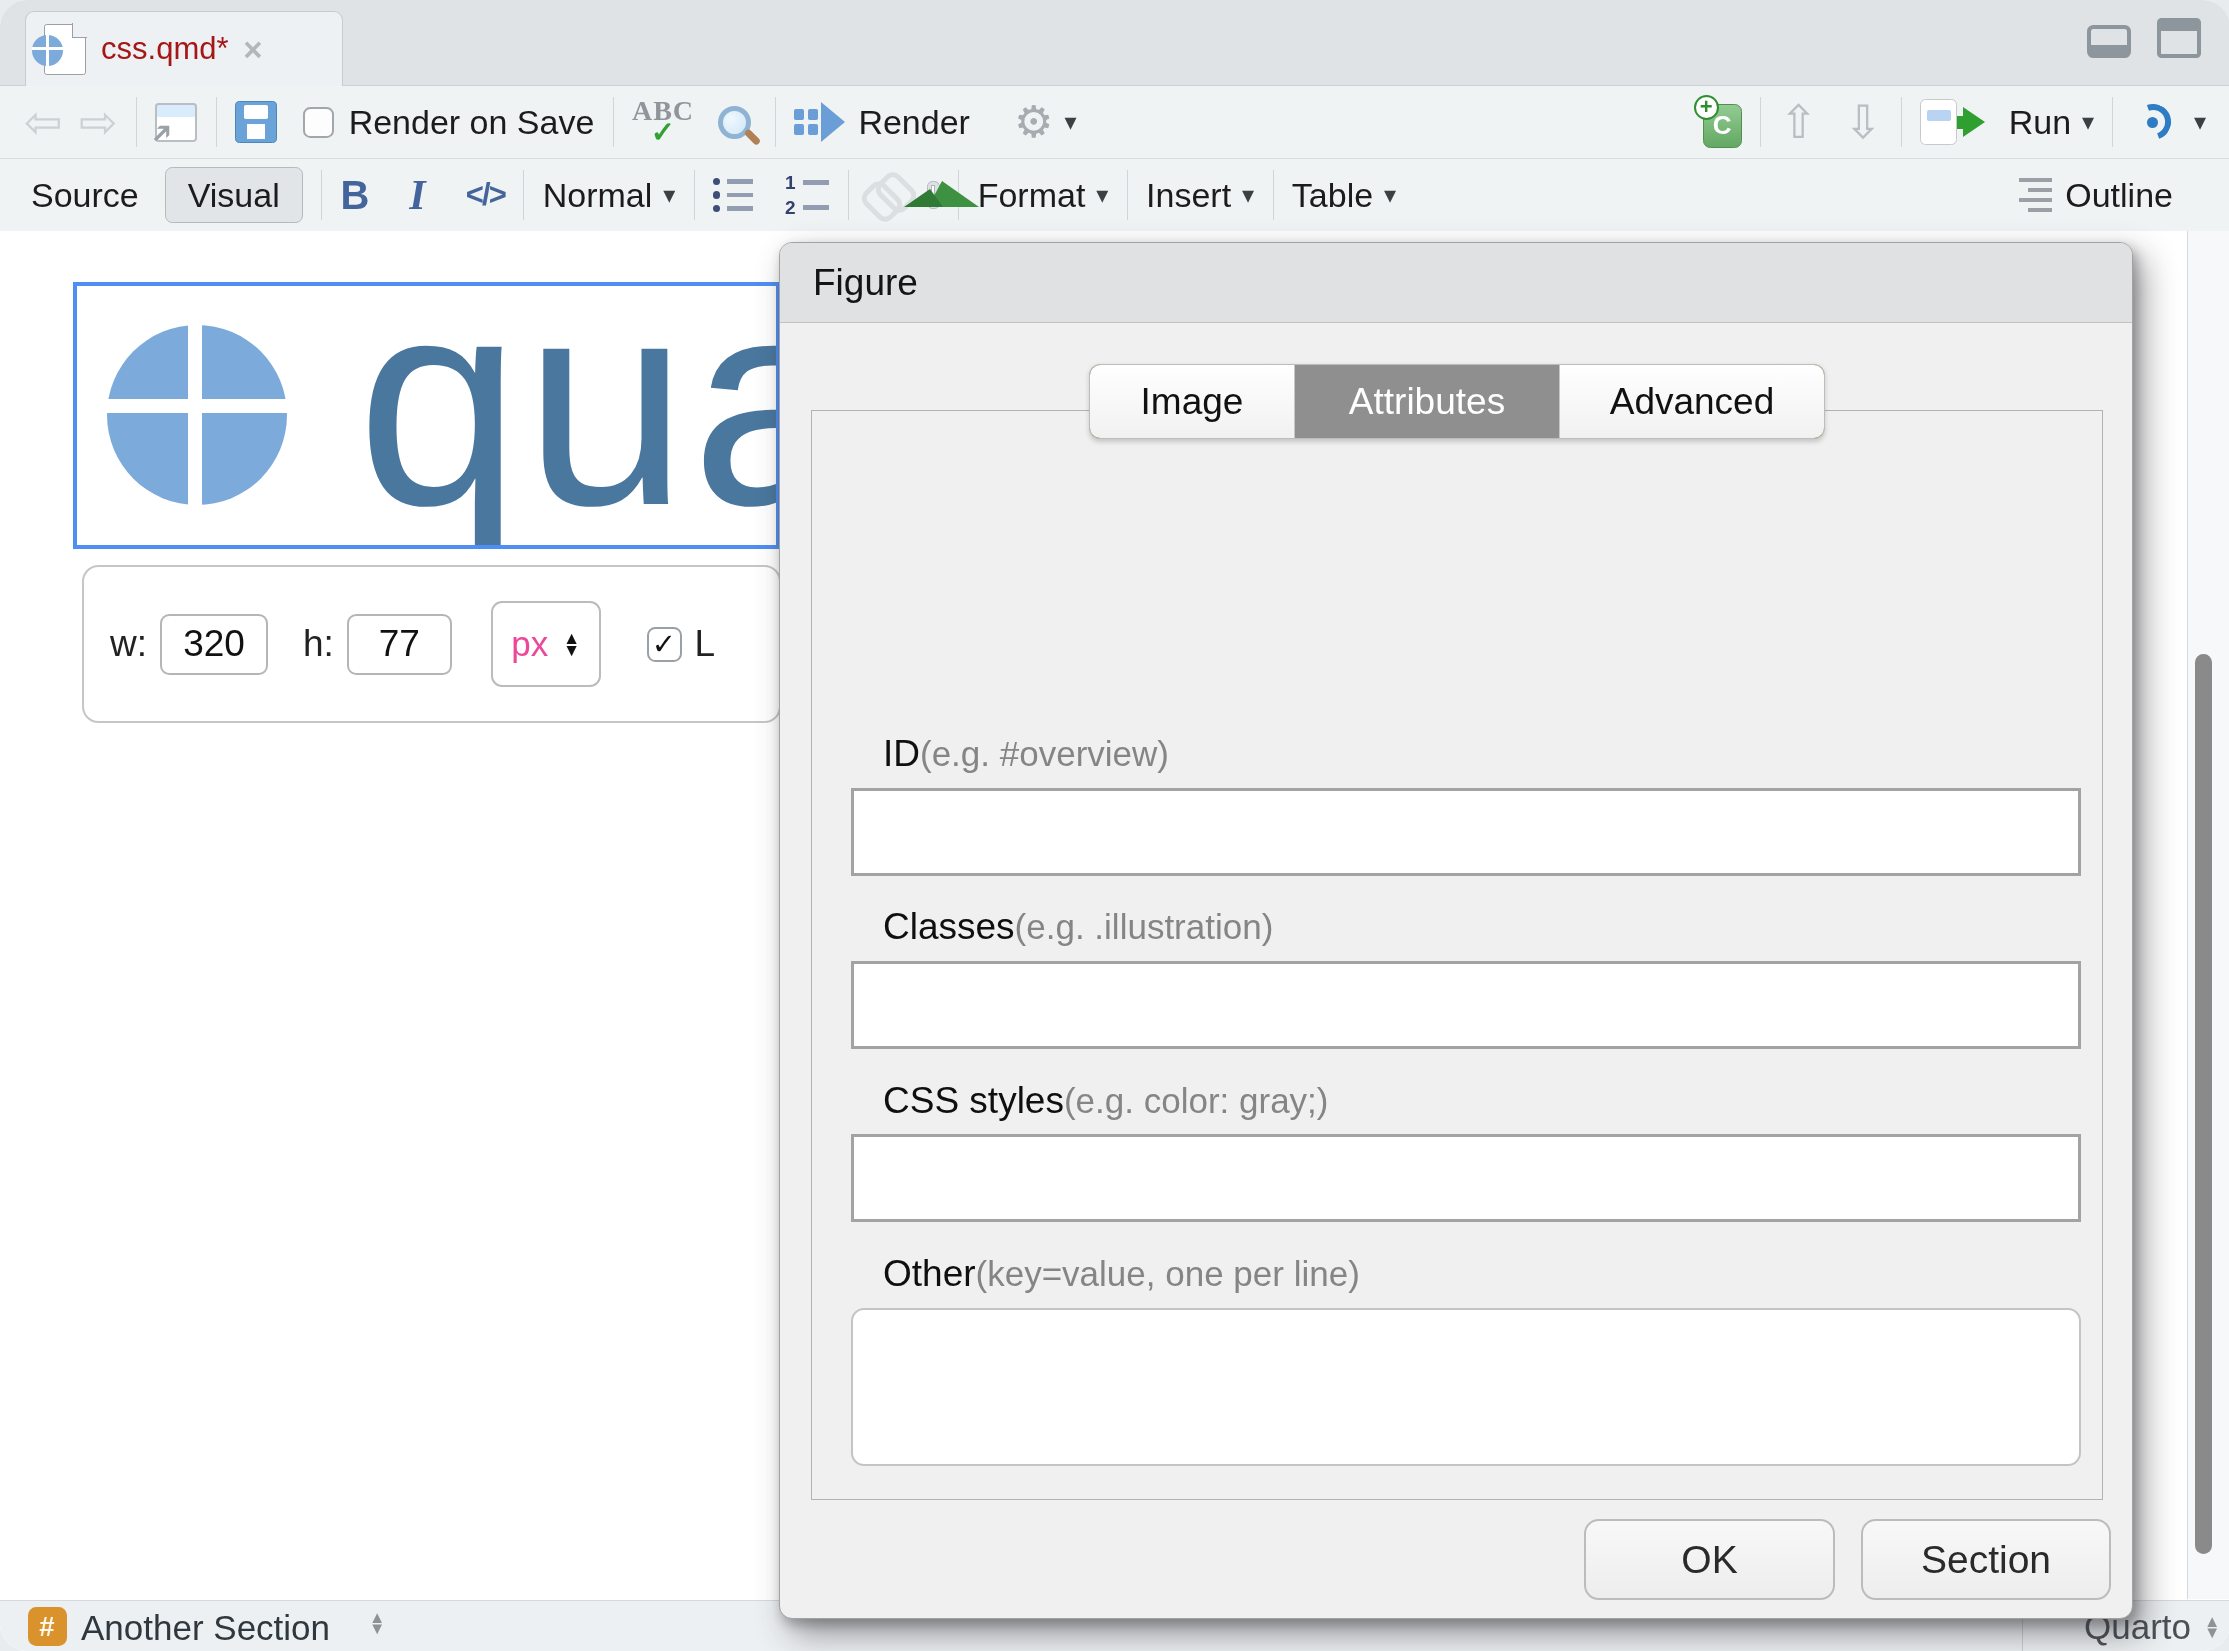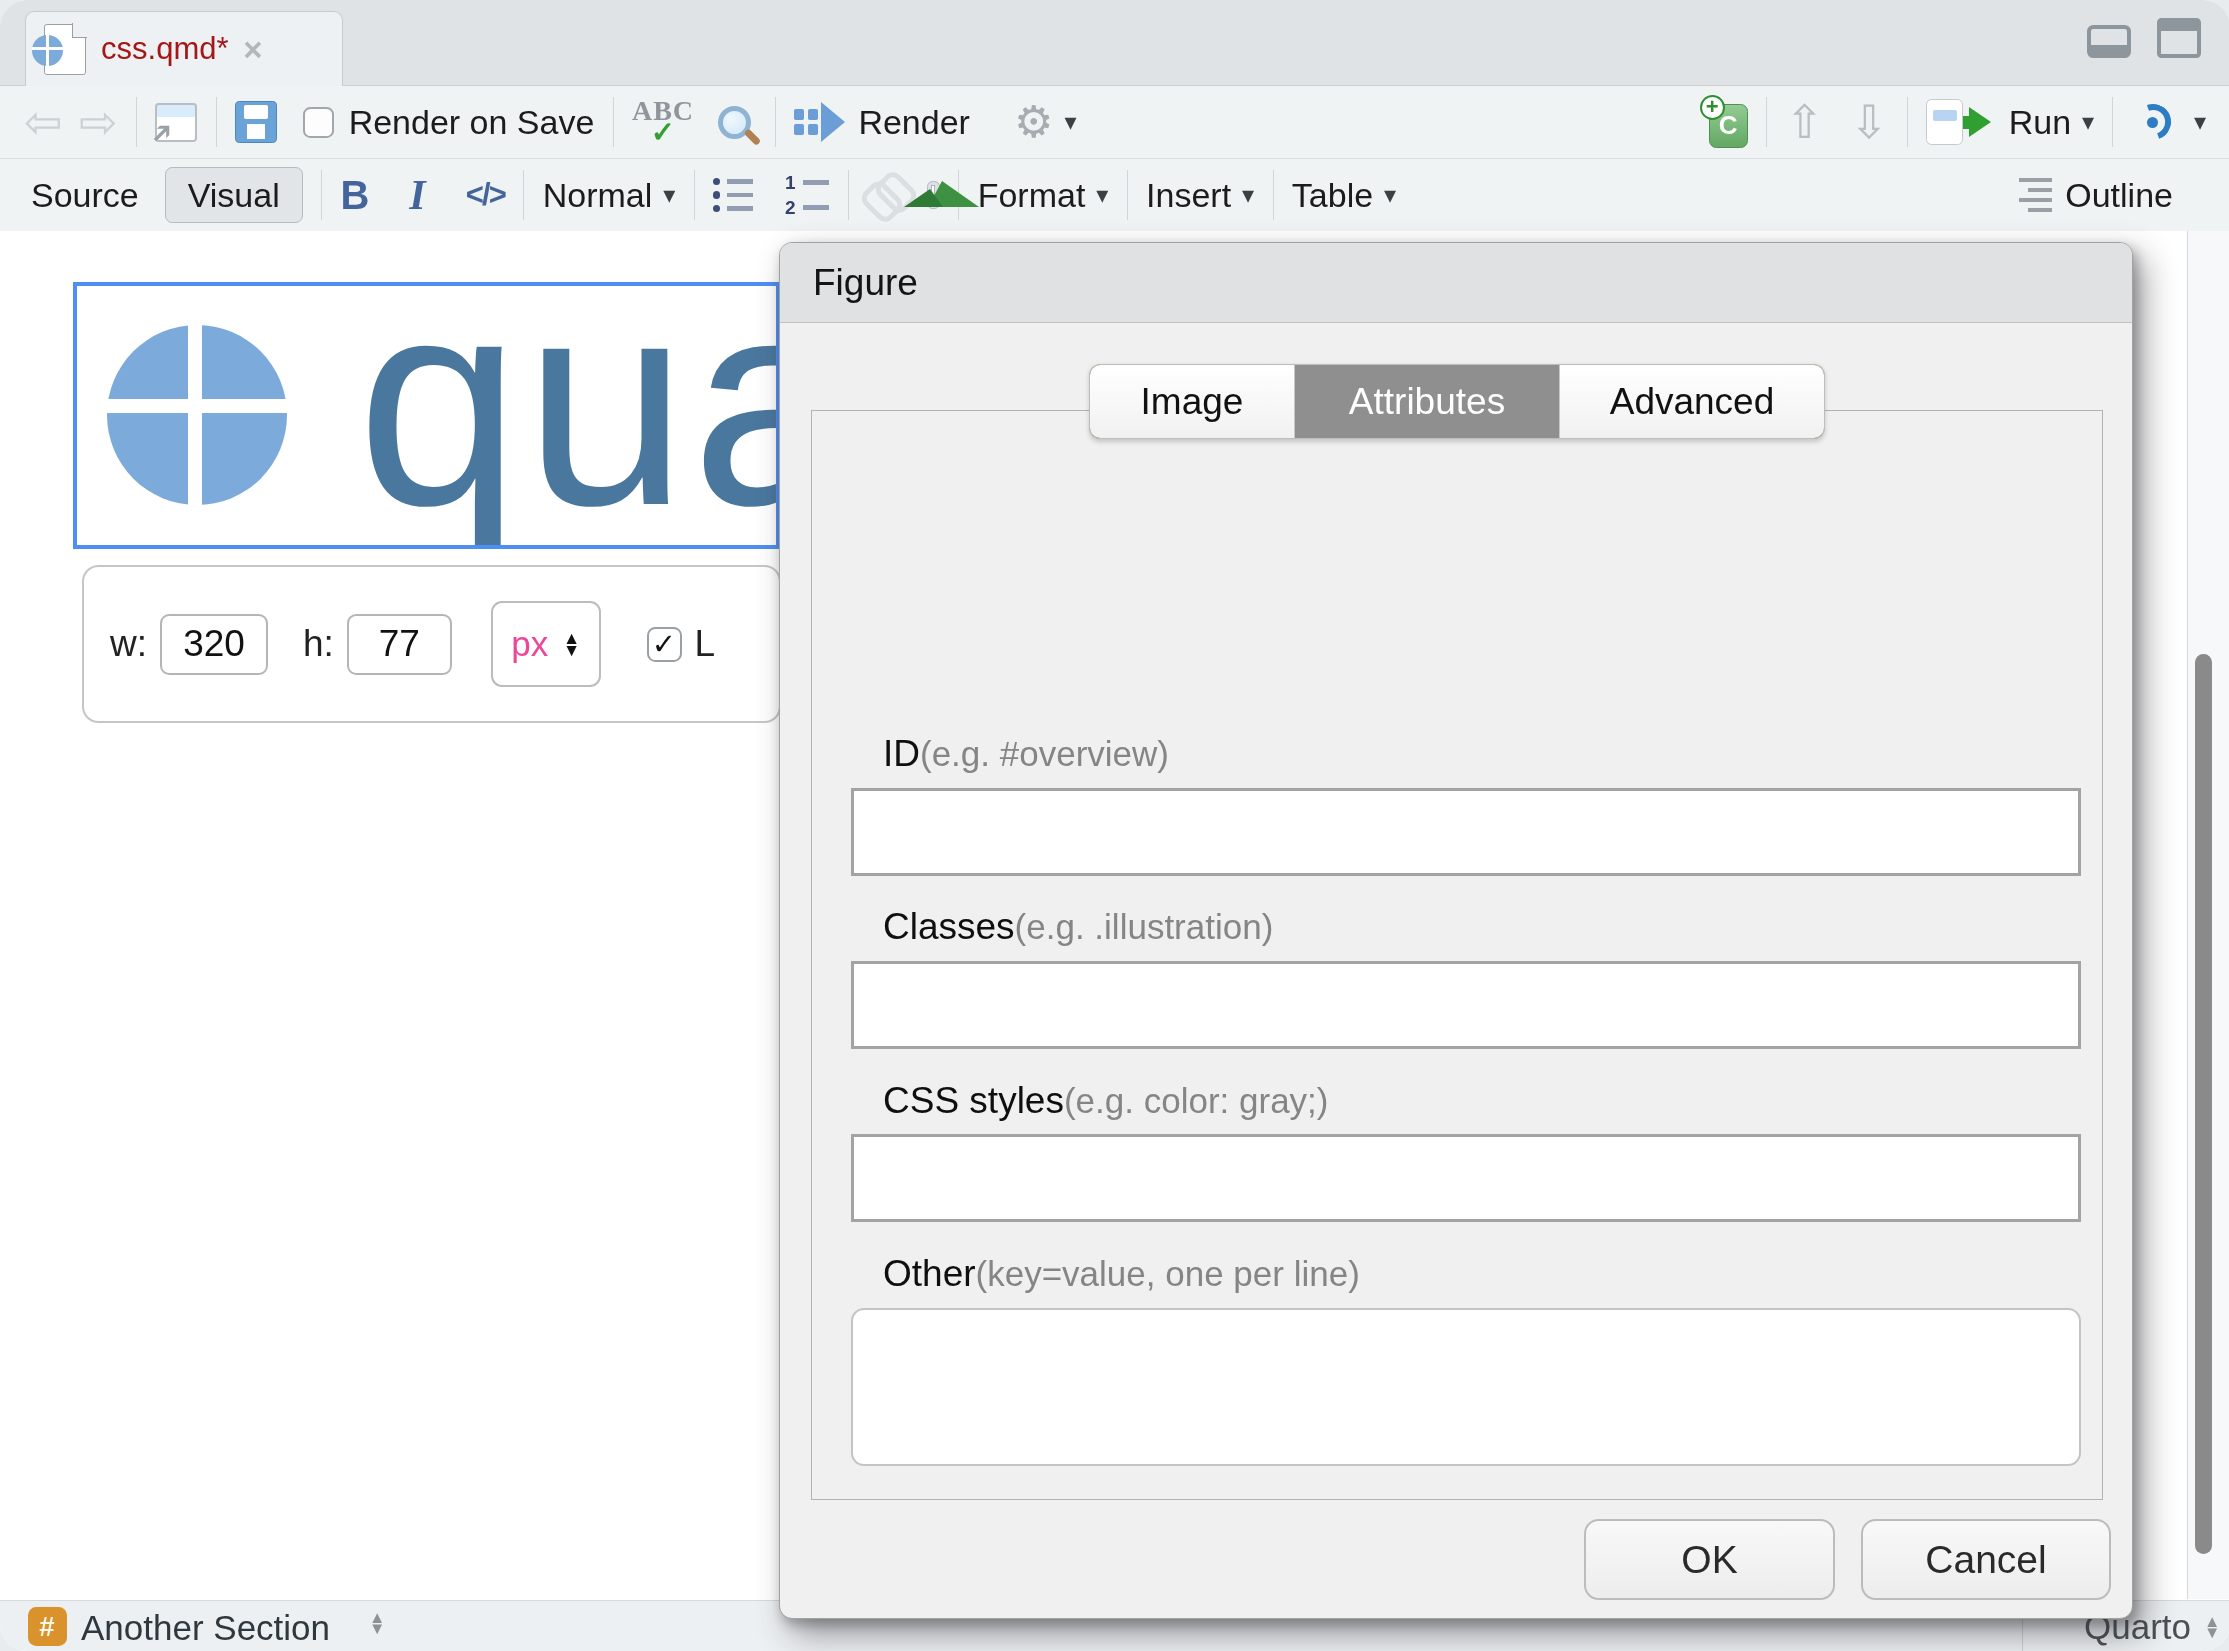--- a/index.html
+++ b/index.html
@@ -232,21 +232,21 @@
       </span>
       <span class="vsep"></span>
       <span class="ghost-arrow">⇧</span>
       <span class="ghost-arrow" style="margin-left:26px">⇩</span>
       <span class="vsep"></span>
       <span style="display:flex;align-items:center">
         <span class="rundoc"></span>
           <span class="run-tail"></span>
           <span class="run-tri"></span>
       </span>
-      <span class="tb-text" style="margin-left:18px">Run</span>
+      <span class="tb-text" style="margin-left:24px">Run</span>
       <span class="caret">▾</span>
       <span class="vsep"></span>
       <span class="sync-ic"></span>
       <span class="caret">▾</span>
     </span>
   </div>
 
   <div class="toolbar tb2">
     <span class="tb-text">Source</span>
     <span class="visual-box">Visual</span>
@@ -378,17 +378,17 @@
     </div>
     <input class="fld-input" style="top: 891px;" value="">
 
     <div class="fld-label" style="top:1010px">
       <span class="fld-main">Other</span>
       <span class="fld-hint">(key=value, one per line)</span>
     </div>
     <textarea class="fld-textarea" style="top: 1065px;"></textarea>
 
     <button class="dlg-btn btn-ok">OK</button>
-    <button class="dlg-btn btn-cancel">Cancel</button>
+    <button class="dlg-btn btn-cancel">Section</button>
   </div>
 
 </div>
 
 
 </body></html>

